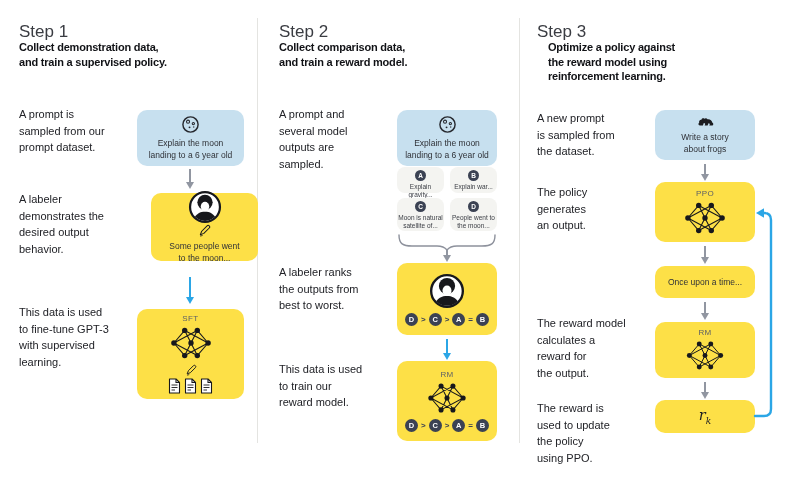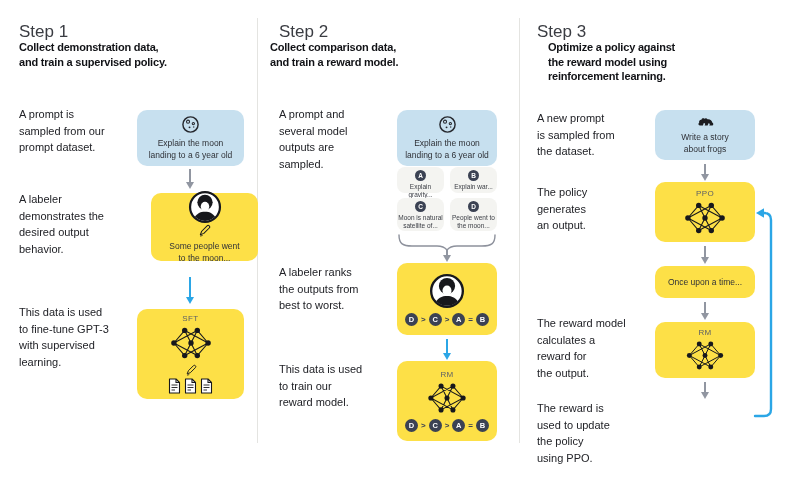--- a/index.html
+++ b/index.html
@@ -169,21 +169,21 @@
         </svg>
       <svg width="13" height="16" viewBox="0 0 13 16">
           <path d="M1.5,1 H8 L11.5,4.5 V15 H1.5 Z" fill="#fff" stroke="#17181c" stroke-width="1.1" stroke-linejoin="round"></path>
           <path d="M8,1 V4.5 H11.5" fill="none" stroke="#17181c" stroke-width="1.1"></path>
           <path d="M3.5,7 H9.5 M3.5,9.5 H9.5 M3.5,12 H7" stroke="#17181c" stroke-width="0.9"></path>
         </svg>
     </div>
   </div>
 
   <div class="step-label" style="left:279px; top:22px">Step 2</div>
-  <div class="step-heading" style="left:270px; top:40px">Collect comparison data,
+  <div class="step-heading" style="left:279px; top:40px">Collect comparison data,
 and train a reward model.</div>
 
   <div class="caption" style="left:279px; top:106px">A prompt and
 several model
 outputs are
 sampled.</div>
   <div class="caption" style="left:279px; top:264px">A labeler ranks
 the outputs from
 best to worst.</div>
   <div class="caption" style="left:279px; top:361px">This data is used
@@ -364,19 +364,22 @@
             <circle cx="42" cy="20" r="3"></circle>
           <circle cx="16" cy="34" r="3"></circle>
             <circle cx="30" cy="34" r="3"></circle>
         </g>
       </svg>
     </span>
   </div>
 
   <div class="arrow gray" style="left:704px; top:382px; height:10px"></div>
 
+  <div class="box gray" style="left:655px; top:400px; width:100px; height:33px">
+    <span class="rk"><span>r</span><sub>k</sub></span>
+  </div>
 
   <svg style="position:absolute; left:750px; top:203px" width="34" height="222" viewBox="0 0 34 222">
     <path d="M5,213 L14,213 Q21,213 21,206 L21,17 Q21,10 14,10 L15,10" fill="none" stroke="#2ba6e6" stroke-width="2.4" stroke-linecap="round"></path>
     <polygon points="14,5.2 14,14.8 6,10" fill="#2ba6e6"></polygon>
   </svg>
 
 </div>
 
 </body></html>

